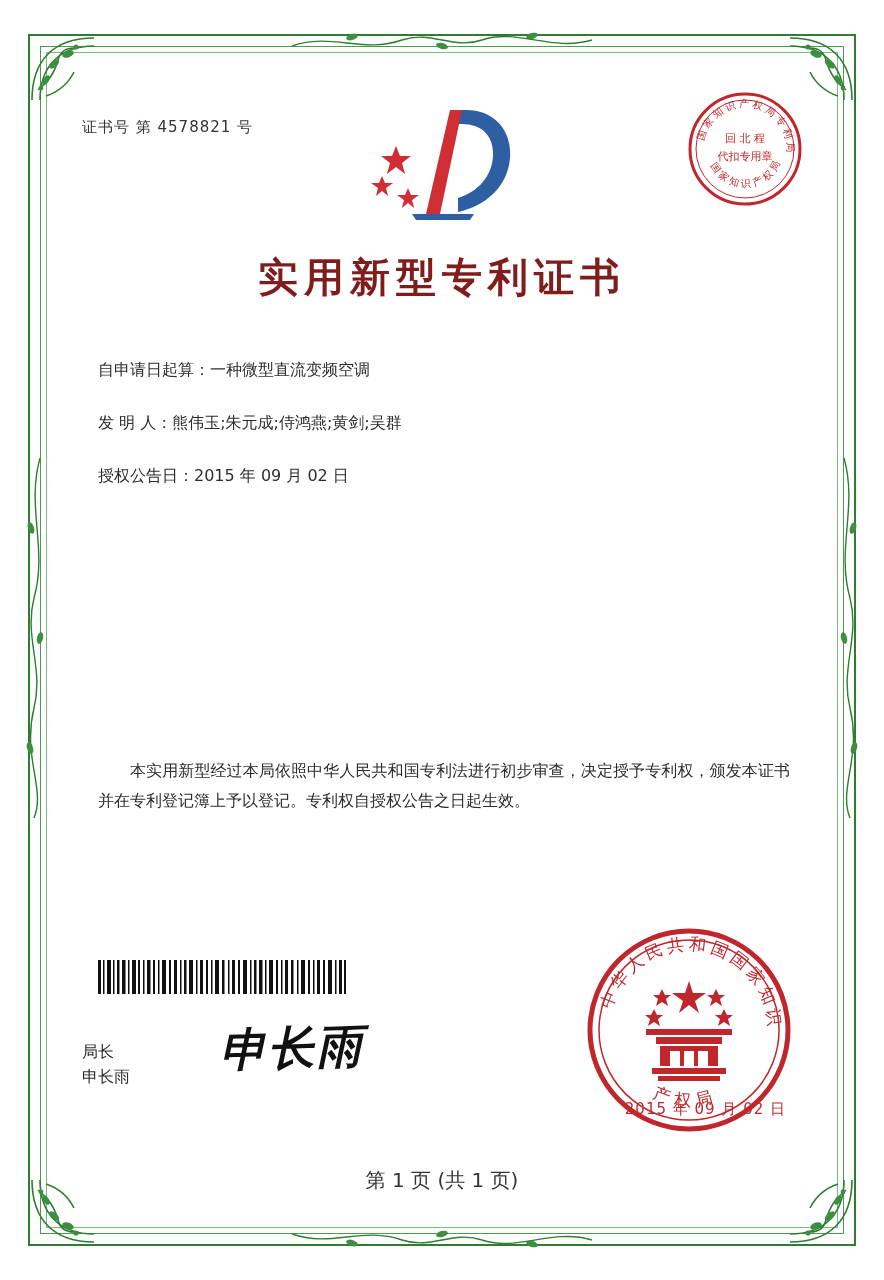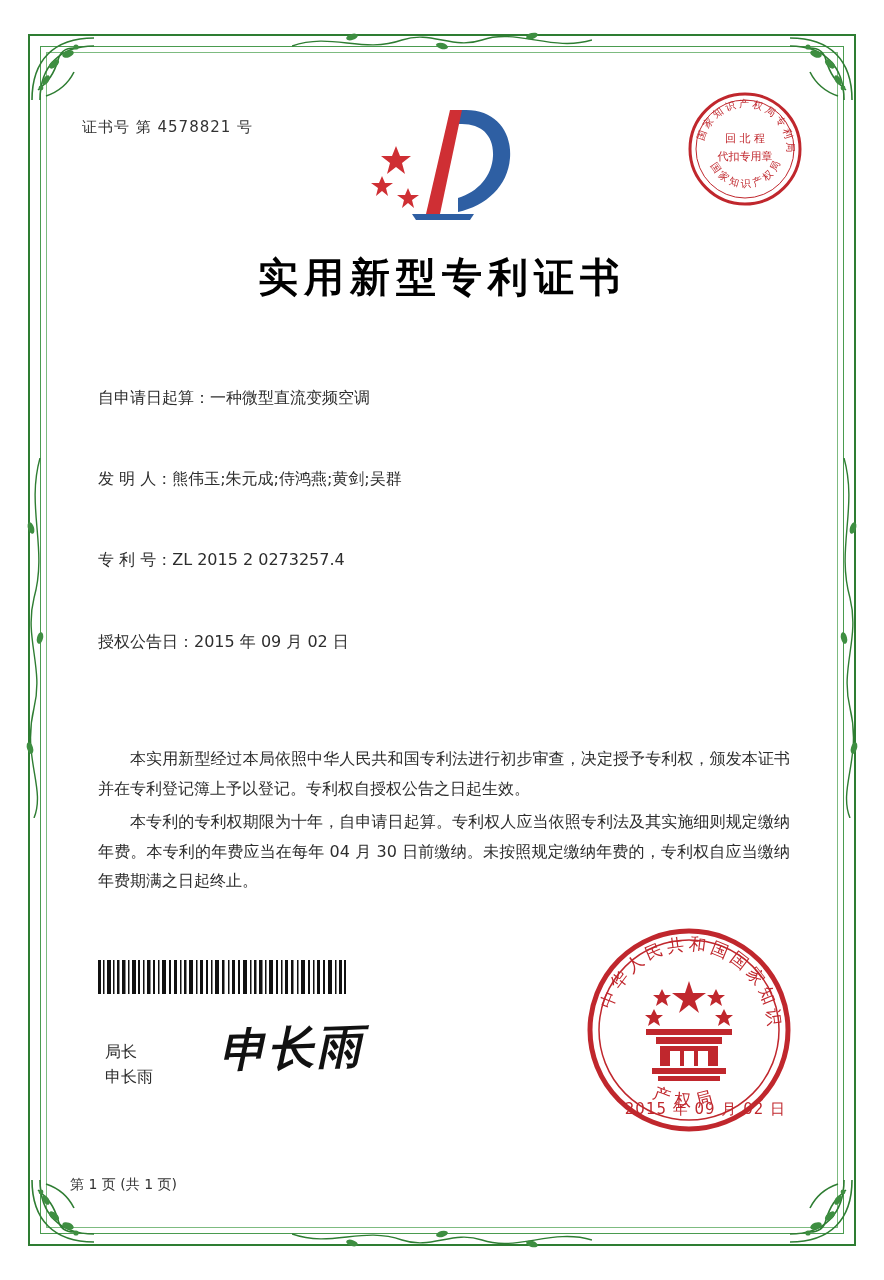--- a/index.html
+++ b/index.html
@@ -74,54 +74,54 @@
     width:118px;height:118px;
   }
 
   .doc-title{
     position:absolute;left:0;right:0;top:170px;
     text-align:center;
     font-family:"DejaVu Serif","Liberation Serif",serif;
     font-weight:bold;
     font-size:40px;
     letter-spacing:6px;
-    color:#000000;
+    color:#7f1d1d;
   }
 
   .fields{
     position:absolute;left:28px;right:20px;top:280px;
   }
   .field{
     font-size:16px;
     line-height:1.2;
     margin-bottom:34px;
     color:#2d2d2d;
     white-space:nowrap;
   }
   .field .lbl{display:inline-block;}
-  .field .val{display:inline-block;margin-top:28px;}
+  .field .val{display:inline-block;}
 
   .paras{
     position:absolute;left:28px;right:24px;top:660px;
     font-size:16px;
     line-height:1.85;
     color:#2d2d2d;
     text-align:justify;
   }
-  .paras p{margin:4px 0 2px 0;text-indent:2em;}
+  .paras p{margin:16px 0 2px 0;text-indent:2em;}
 
   
   .barcode{
     position:absolute;left:28px;top:880px;
     width:250px;height:34px;
   }
 
   
   .sig-block{
-    position:absolute;left:35px;top:960px;
+    position:absolute;left:12px;top:960px;
     font-size:16px;line-height:1.55;
   }
   .sig-script{
     position:absolute;left:150px;top:938px;
     font-family:"DejaVu Serif","Liberation Serif",serif;
     font-size:46px;
     font-style:italic;
     font-weight:bold;
     color:#111;
     letter-spacing:2px;
@@ -135,21 +135,22 @@
   }
   .seal-date{
     position:absolute;right:28px;top:1020px;
     font-size:15px;color:#c0272d;
     letter-spacing:1px;
     white-space:nowrap;
   }
 
   .footer{
     position:absolute;left:0;right:0;bottom:6px;
-    font-size:14px;color:#333;
+    text-align:center;
+    font-size:20px;color:#333;
   }
 </style>
 </head>
 <body>
 
 <div class="page">
 
   <div class="border-outer"></div>
   <div class="border-inner"></div>
   <div class="border-hair"></div>
@@ -315,30 +316,26 @@
     <div class="doc-title">实用新型专利证书</div>
 
     <div class="fields">
       <div class="field">
         <span class="lbl">自申请日起算：</span><span class="val">一种微型直流变频空调</span>
       </div>
       <div class="field">
         <span class="lbl">发  明  人：</span><span class="val">熊伟玉;朱元成;侍鸿燕;黄剑;吴群</span>
       </div>
       <div class="field">
-        <span class="lbl">专  利  号：</span><span class="val">ZL 2015 2 0273257.4</span>
-      </div>
-      <div class="field">
         <span class="lbl">授权公告日：</span><span class="val">2015 年 09 月 02 日</span>
       </div>
     </div>
 
     <div class="paras">
       <p>本实用新型经过本局依照中华人民共和国专利法进行初步审查，决定授予专利权，颁发本证书并在专利登记簿上予以登记。专利权自授权公告之日起生效。</p>
-      <p>本专利的专利权期限为十年，自申请日起算。专利权人应当依照专利法及其实施细则规定缴纳年费。本专利的年费应当在每年 04 月 30 日前缴纳。未按照规定缴纳年费的，专利权自应当缴纳年费期满之日起终止。</p>
     </div>
 
     <div class="barcode">
       <svg width="250" height="34" viewBox="0 0 250 34">
         <g fill="#111">
           <rect x="0" y="0" width="3" height="34"></rect>
             <rect x="5" y="0" width="1.5" height="34"></rect>
           <rect x="9" y="0" width="4" height="34"></rect>
             <rect x="15" y="0" width="1.5" height="34"></rect>
           <rect x="19" y="0" width="2.5" height="34"></rect>

